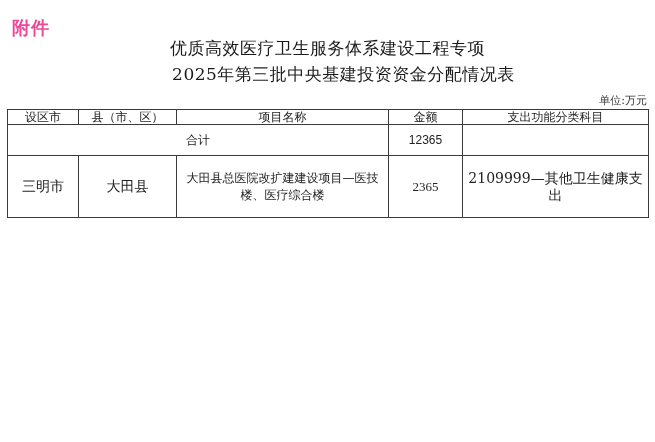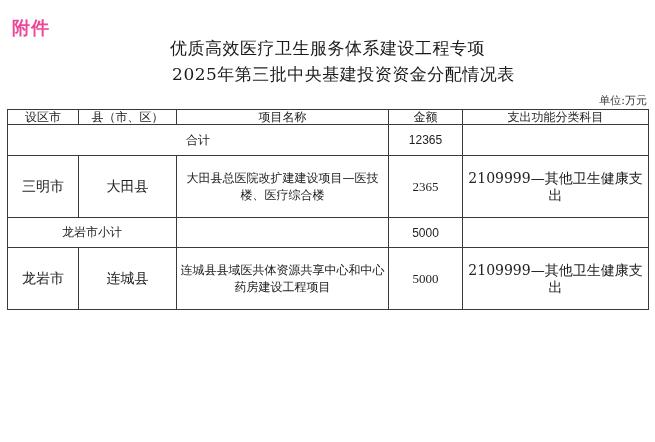--- a/index.html
+++ b/index.html
@@ -86,27 +86,14 @@
 
     <tr class="row-item">
       <td class="txt">三明市</td>
       <td class="txt">大田县</td>
       <td class="proj">大田县总医院改扩建建设项目—医技楼、医疗综合楼</td>
       <td class="num">2365</td>
       <td class="txt">2109999—其他卫生健康支出</td>
     </tr>
 
 
-    <tr class="row-sub">
-      <td colspan="2" class="sum">龙岩市小计</td>
-      <td></td>
-      <td class="num-bold">5000</td>
-      <td></td>
-    </tr>
-    <tr class="row-item">
-      <td class="txt">龙岩市</td>
-      <td class="txt">连城县</td>
-      <td class="proj">连城县县域医共体资源共享中心和中心药房建设工程项目</td>
-      <td class="num">5000</td>
-      <td class="txt">2109999—其他卫生健康支出</td>
-    </tr>
   </tbody>
 </table>
 
 </body></html>

